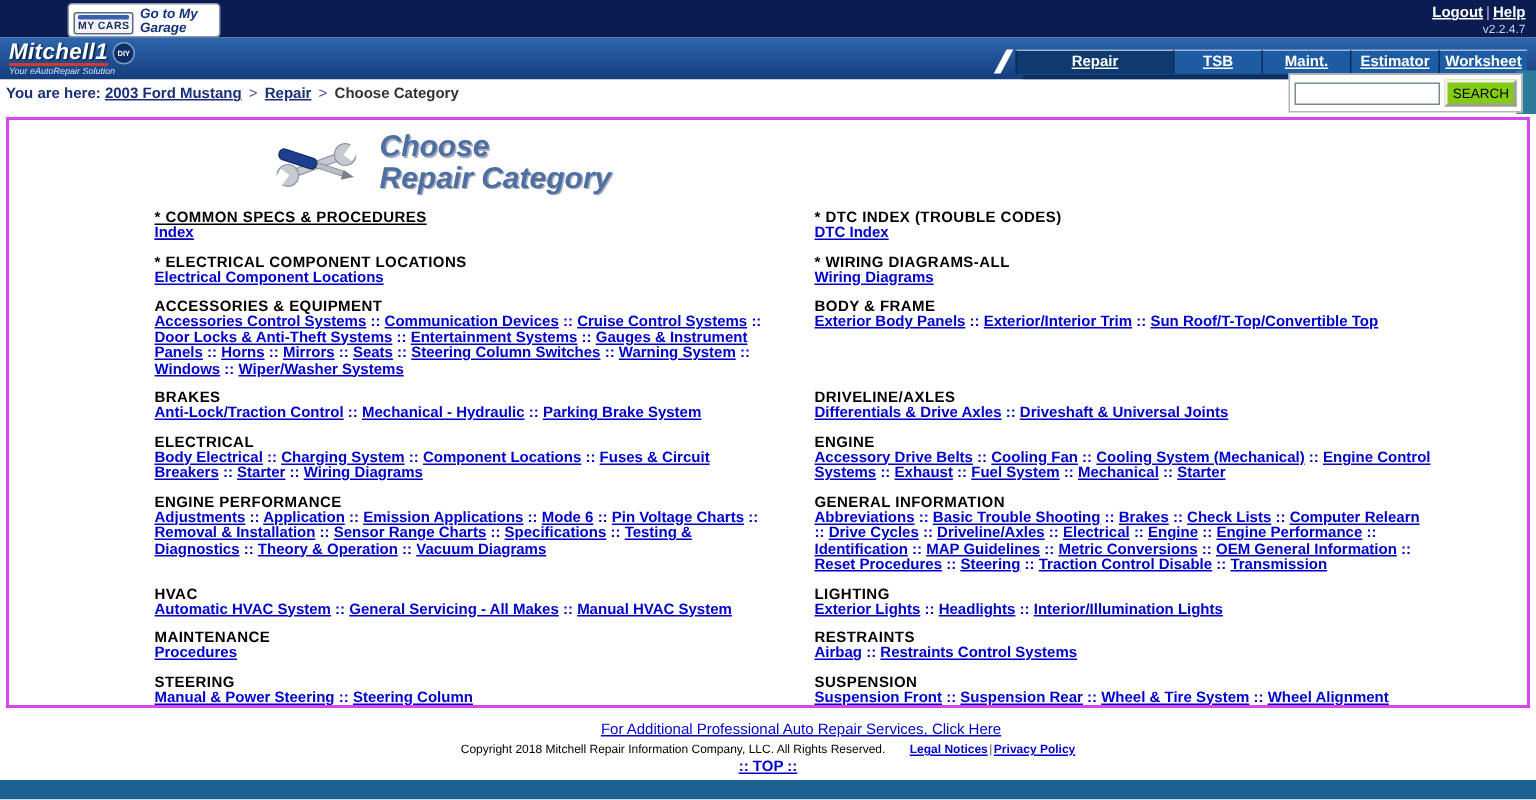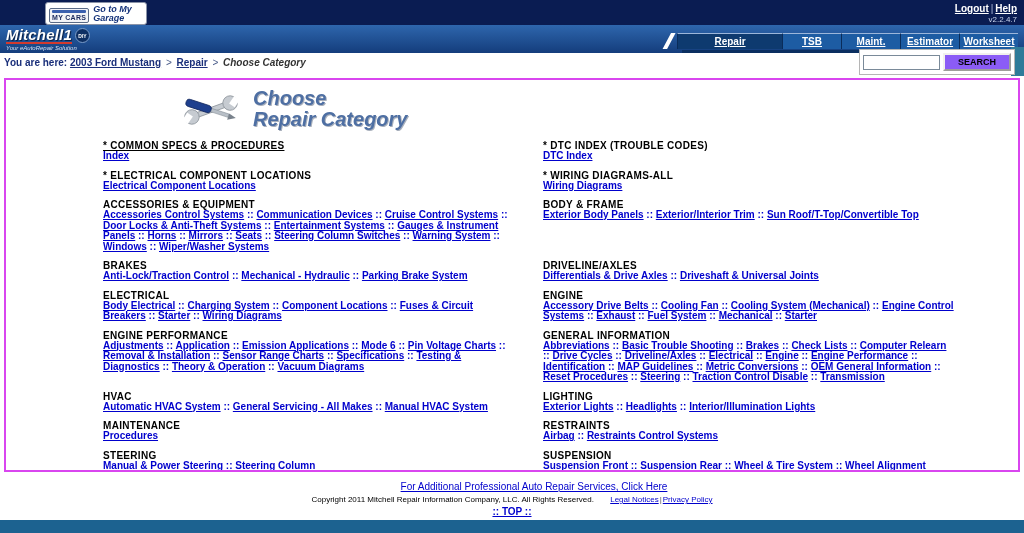--- a/index.html
+++ b/index.html
@@ -40,44 +40,44 @@
   .tabsub{position:absolute;right:6px;bottom:0;width:336px;height:3px;background:#0b2f60;}
   .tealstrip{position:absolute;right:0;top:47px;width:13px;height:29px;background:#2e7b99;z-index:1;}
   .bluechip{position:absolute;left:0;top:57px;width:4px;height:15px;background:#8fb9d2;}
 
   
   .crumbrow{height:25px;background:#fff;position:relative;}
   .crumb{position:absolute;left:4px;top:4px;font-size:10px;color:#1a2f7a;}
   .crumb .bc-prefix{font-weight:bold;}
   .crumb a{font-weight:bold;color:#1a2f7a;text-decoration:underline;}
   .crumb .bc-sep{color:#4a5c8a;margin:0 2px;}
-  .crumb .bc-current{color:#333;font-weight:bold;font-style:italic;}
+  .crumb .bc-current{color:#333;font-weight:bold;}
   .searchpanel{position:absolute;right:9px;top:-4px;width:148px;height:24px;border:1px solid #b5b5b5;
       background:#fff;display:flex;align-items:center;gap:3px;padding:0 3px;z-index:5;}
   .searchpanel input{flex:1;height:13px;border:1px solid #7a8a99;font-size:10px;padding:0 2px;min-width:0;}
-  .search-btn{background:#8b5cf6;border:2px outset #f2f1ee;font-size:9px;font-weight:bold;
-      padding:2px 13px;color:#000;cursor:pointer;font-family:"Liberation Sans",sans-serif;}
+  .search-btn{background:#84cc16;border:2px outset #f2f1ee;font-size:9px;font-weight:normal;
+      padding:2px 3px;color:#000;cursor:pointer;font-family:"Liberation Sans",sans-serif;}
 
   
   .frame{margin:0 4px;border:2px solid #d946ef;background:#fff;height:390px;overflow:hidden;}
   .cat-header{display:flex;align-items:flex-start;gap:12px;margin:8px 0 6px 175px;height:46px;}
   .cat-title{font-size:20px;font-weight:bold;font-style:italic;color:#4e6fa3;line-height:21px;
       text-shadow:1px 1px 0 #a9b0bc;}
   .cat-grid{display:grid;grid-template-columns:412px 412px;column-gap:28px;margin-left:97px;}
   .cat-section{margin-bottom:8px;}
   .cat-head{font-size:10px;font-weight:bold;color:#000;line-height:11px;letter-spacing:.3px;}
   .cat-links{font-size:10px;line-height:10.5px;}
   .cat-links a{color:#0000cc;text-decoration:underline;font-weight:bold;}
   .cat-links .sep{color:#0000cc;font-weight:bold;}
 
   
   .footer{text-align:center;padding-top:4px;}
   .f-link{font-size:10px;color:#0000cc;text-decoration:underline;display:inline-block;line-height:11px;margin-left:44px;}
   .f-copy{font-size:8px;color:#000;line-height:10px;margin-top:1px;}
-  .f-copy a{color:#0000cc;text-decoration:underline;font-weight:normal;text-align:right;}
+  .f-copy a{color:#0000cc;text-decoration:underline;font-weight:bold;text-align:right;}
   .f-divider{color:#555;margin:0 1px;}
   .legal-gap{margin-left:14px;}
   .f-top{font-size:10px;font-weight:bold;line-height:11px;margin-top:1px;}
   .f-top a{color:#0000cc;text-decoration:underline;}
   .bottombar{position:absolute;left:0;bottom:0;width:1024px;height:13px;background:#1c6290;}
 </style>
 </head>
 <body>
 
 <div class="topbar">
@@ -225,18 +225,18 @@
       <div class="cat-section" style="grid-area: 9 / 2;">
         <div class="cat-head">SUSPENSION</div>
         <div class="cat-links"><a>Suspension Front</a><span class="sep"> :: </span><a>Suspension Rear</a><span class="sep"> :: </span><a>Wheel &amp; Tire System</a><span class="sep"> :: </span><a>Wheel Alignment</a></div>
       </div>
     </div>
 </div>
 
 <div class="footer">
   <a class="f-link">For Additional Professional Auto Repair Services, Click Here</a>
   <div class="f-copy">
-    <span>Copyright 2011 Mitchell Repair Information Company, LLC.  All Rights Reserved.</span>
+    <span>Copyright 2018 Mitchell Repair Information Company, LLC.  All Rights Reserved.</span>
     <a class="legal-gap">Legal Notices</a><span class="f-divider">|</span><a>Privacy Policy</a>
   </div>
   <div class="f-top"><a>:: TOP ::</a></div>
 </div>
 <div class="bottombar"></div>
 
 </body></html>

